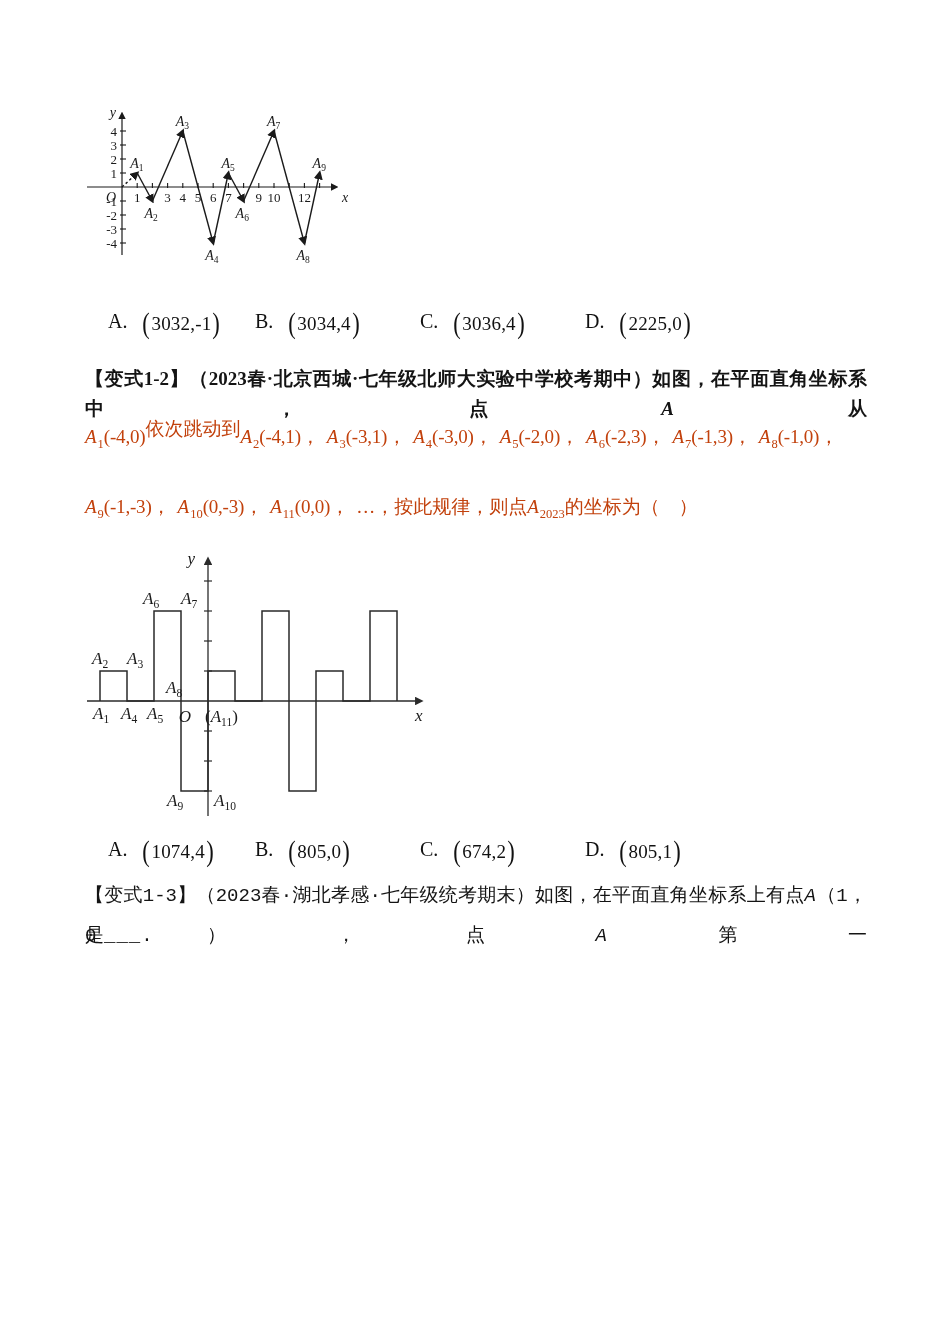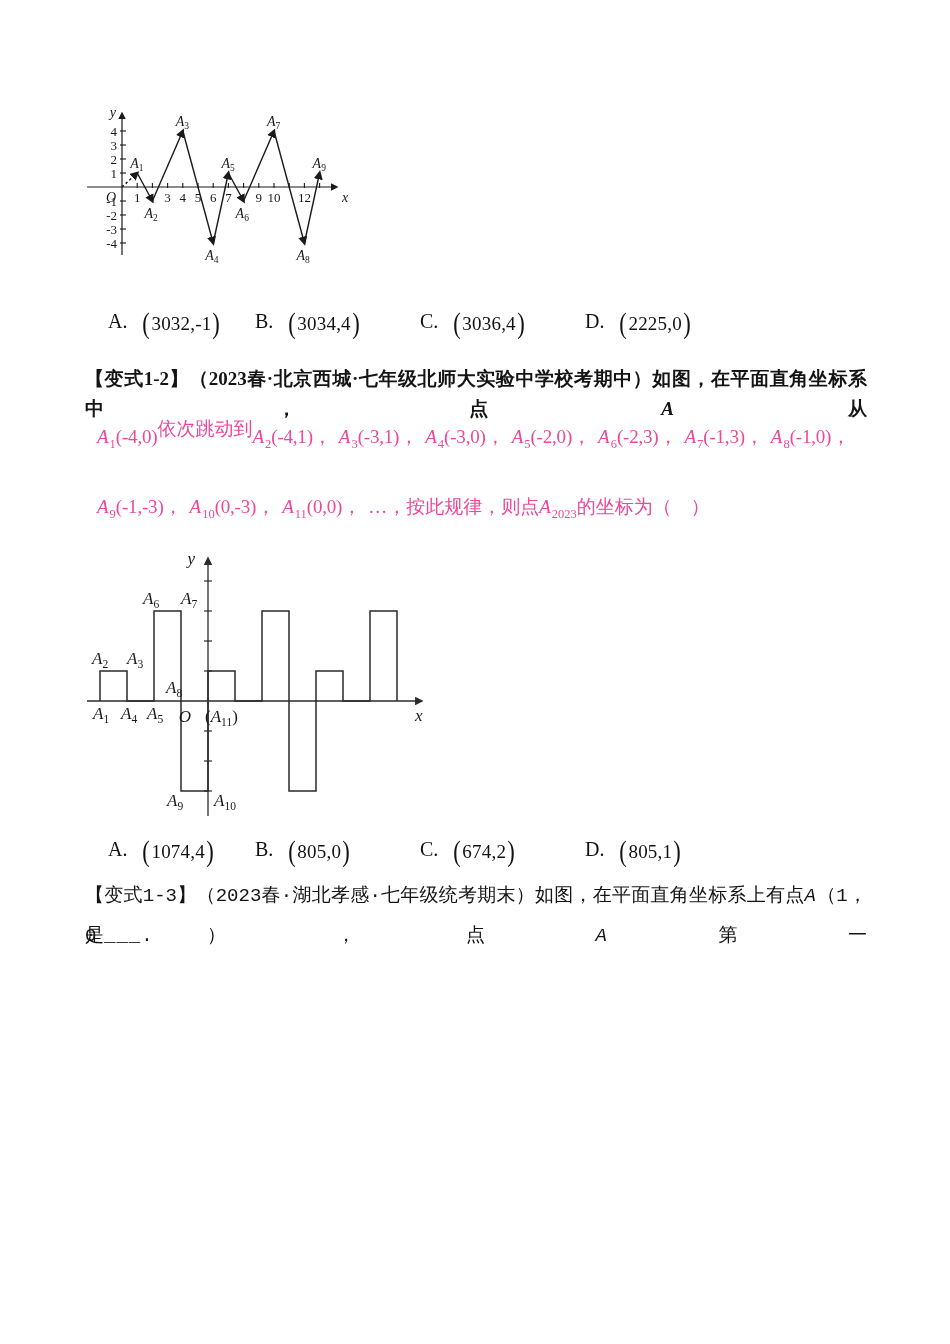--- a/index.html
+++ b/index.html
@@ -3,21 +3,21 @@
 <meta charset="utf-8">
 <style>
   html,body{margin:0;padding:0;background:#ffffff;}
   .page{position:relative;width:950px;height:1344px;background:#ffffff;overflow:hidden;
         font-family:"Liberation Serif","DejaVu Serif",serif;color:#111;}
   svg{position:absolute;overflow:visible;}
   svg text{font-family:"Liberation Serif","DejaVu Serif",serif;fill:#1a1a1a;}
   
   .para{position:absolute;left:85px;width:782px;font-size:19px;line-height:30px;color:#141414;}
   .jline{text-align:justify;text-align-last:justify;}
-  .fline{position:absolute;left:97px;width:810px;font-size:19px;white-space:nowrap;color:#ec4899;}
+  .fline{position:absolute;left:85px;width:810px;font-size:19px;white-space:nowrap;color:#c2410c;}
   .p13-line{height:40px;line-height:40px;}
   .tk-i{font-style:italic;padding-right:1px;}
   .tk-sub{font-size:12.5px;vertical-align:-5px;letter-spacing:0;}
   .tk-coord{letter-spacing:-0.2px;}
   .tk-raise{position:relative;top:-8px;}
   .tk-sep{margin-right:7px;}
   .tk-blank{letter-spacing:1px;}
   
   .opts{position:absolute;left:85px;width:800px;height:46px;}
   .opt{position:absolute;top:0;display:flex;align-items:flex-start;}

